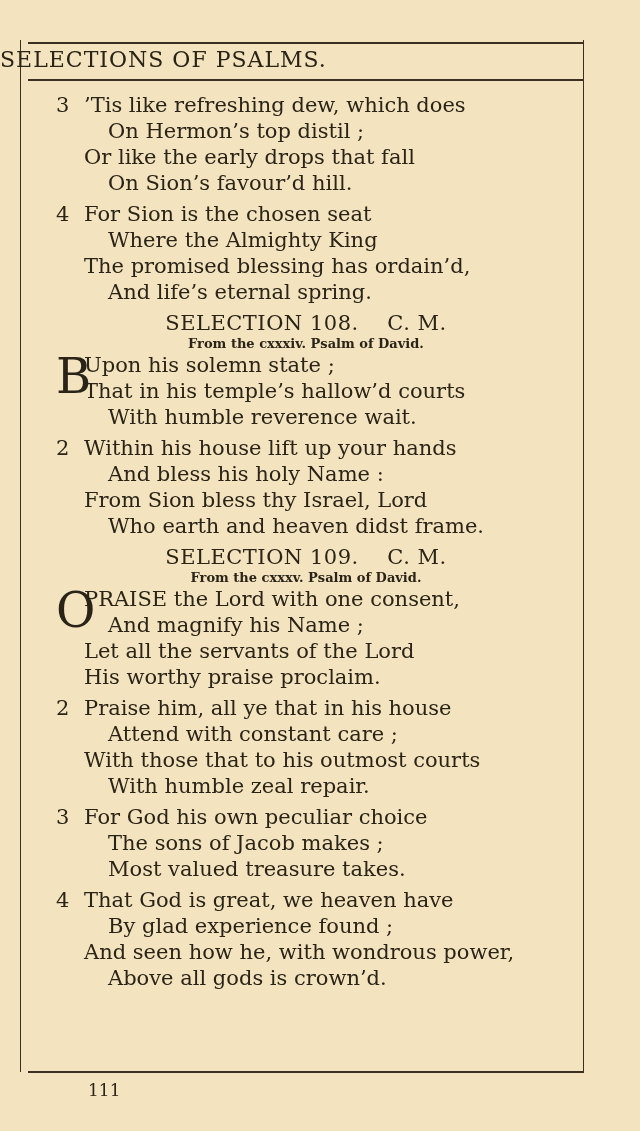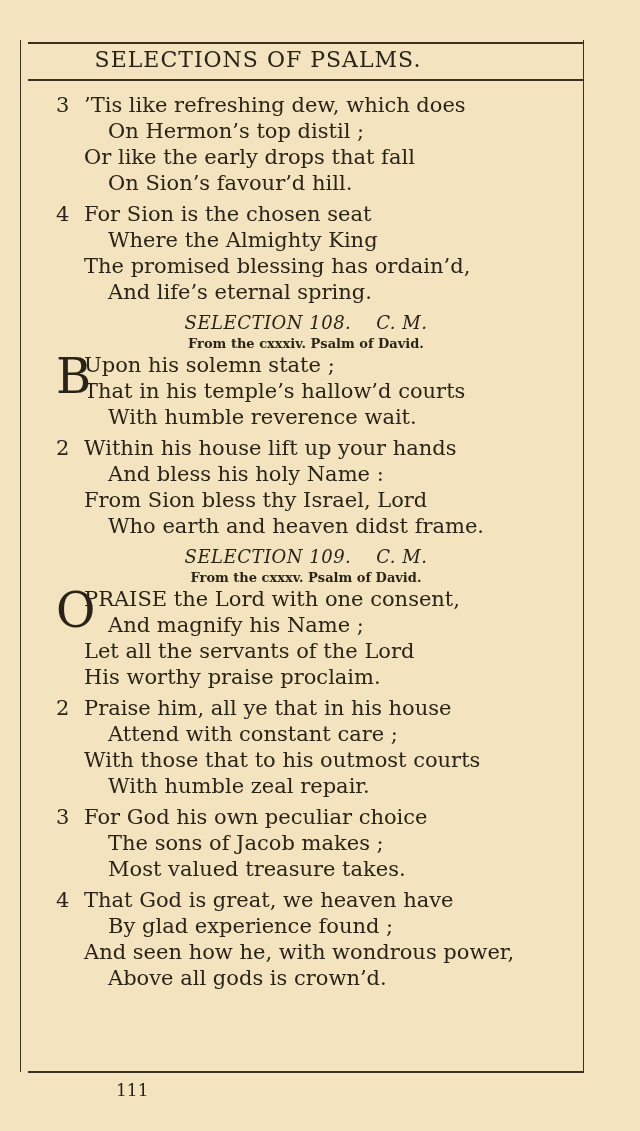--- a/index.html
+++ b/index.html
@@ -4,33 +4,33 @@
 <style>
   html, body { margin:0; padding:0; }
   body { width:640px; height:1131px; background:#f3e4bf; position:relative; overflow:hidden;
          font-family:"DejaVu Serif", serif; color:#2a2418; }
   .frame { position:absolute; left:20px; top:40px; width:562px; height:1032px;
            border-left:1.5px solid #3a3020; border-right:1.5px solid #3a3020; }
   .rule { position:absolute; left:28px; width:556px; height:0; border-top:2px solid #3a3020; }
   .rule.top { top:42px; }
   .rule.mid { top:79px; }
   .rule.bottom { top:1071px; }
-  .header { position:absolute; left:0; width:516px; top:47px; text-align:center;
+  .header { position:absolute; left:0; width:516px; top:47px; 
             font-size:22px; letter-spacing:1px; }
   .content { position:absolute; left:56px; top:92px; width:520px; }
   .line { font-size:21px; line-height:26px; white-space:nowrap; }
   .stanza { margin-bottom:5px; }
   .num { display:inline-block; width:28px; }
   .i0 { padding-left:28px; }
   .i1 { padding-left:52px; }
-  .sel-title { text-align:center; font-size:18px; line-height:26px; margin-top:2px; letter-spacing:0.5px; width:500px;font-style:italic; }
+  .sel-title { text-align:center; font-size:21px; line-height:26px; margin-top:2px; letter-spacing:0.5px; width:500px; }
   .sel-sub { text-align:center; font-size:13px; line-height:16px; font-weight:bold; width:500px; }
   .drop { position:relative; }
   .dropcap { position:absolute; left:0; top:0px; font-size:48px; line-height:48px; }
-  .page-num { position:absolute; left:116px; top:1080px; font-size:17px; }
+  .page-num { position:absolute; left:88px; top:1080px; font-size:17px; }
 </style>
 </head>
 <body>
 
 <div class="frame"></div>
 <div class="rule top"></div>
 <div class="rule mid"></div>
 <div class="rule bottom"></div>
 <div class="header">SELECTIONS OF PSALMS.</div>
 

